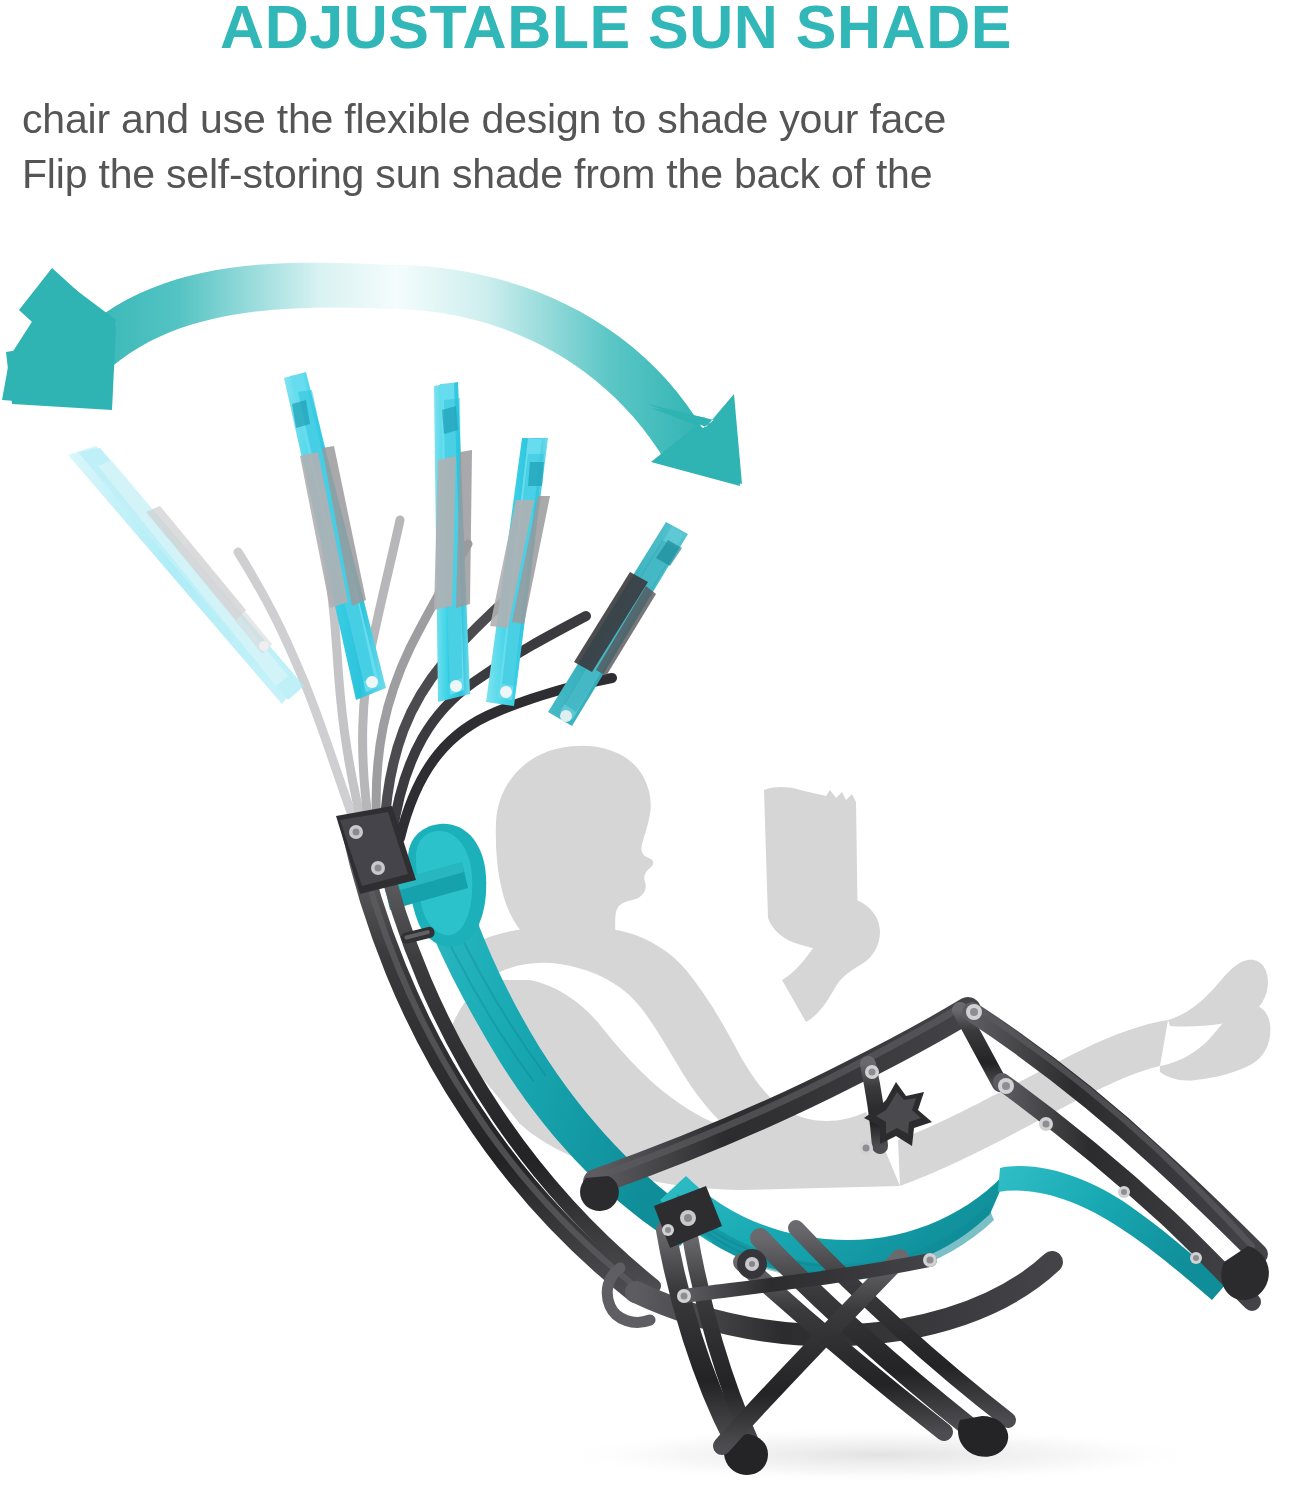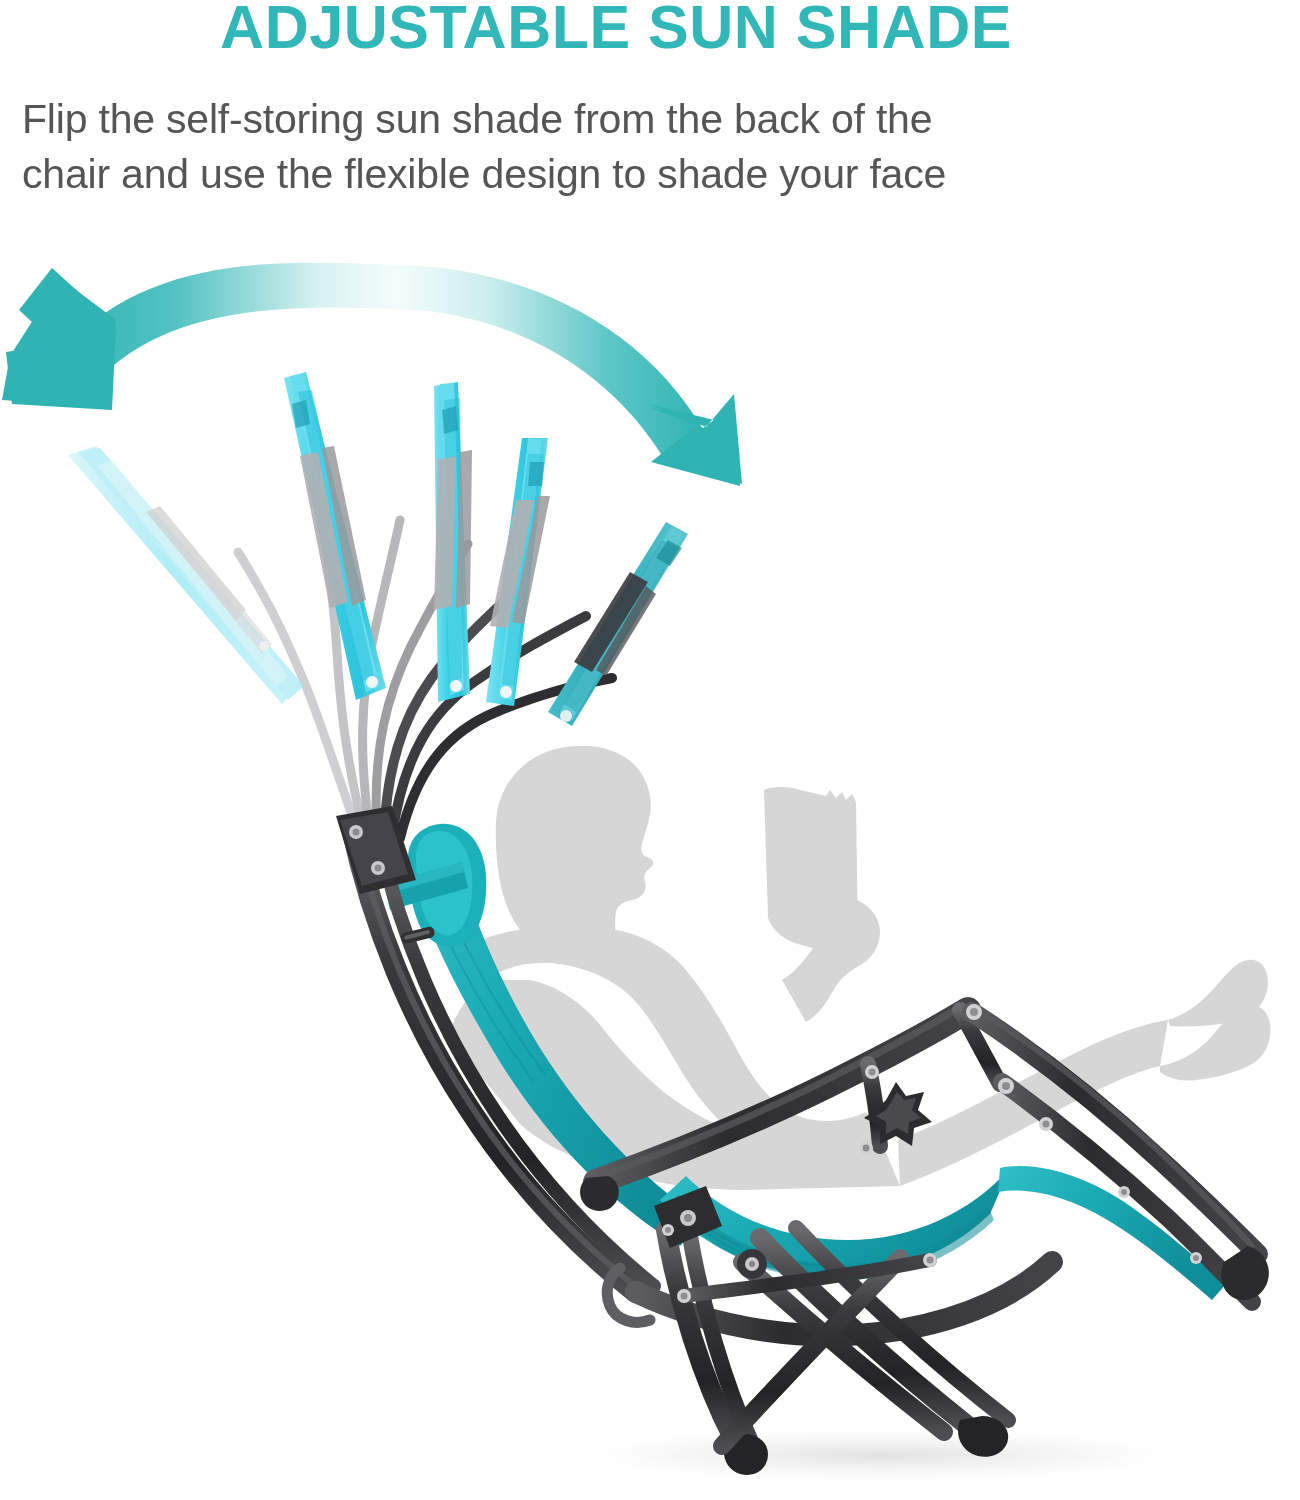--- a/index.html
+++ b/index.html
@@ -34,22 +34,22 @@
   .stage svg{display:block;width:1300px;height:1500px;}
 </style>
 </head>
 <body>
 
 <div id="root">
 
   <div class="header">
     <div class="title">ADJUSTABLE SUN SHADE</div>
     <div class="subtitle">
+      <span class="ln">chair and use the flexible design to shade your face</span>
       <span class="ln">Flip the self-storing sun shade from the back of the</span>
-      <span class="ln">chair and use the flexible design to shade your face</span>
     </div>
   </div>
 
   <div class="stage">
   <svg viewBox="0 0 1300 1500" xmlns="http://www.w3.org/2000/svg">
     <defs>
 
       <linearGradient id="arcGrad" x1="0" y1="0" x2="1" y2="0">
         <stop offset="0" stop-color="#2fb3b3"></stop>
         <stop offset="0.18" stop-color="#54c3c3"></stop>

